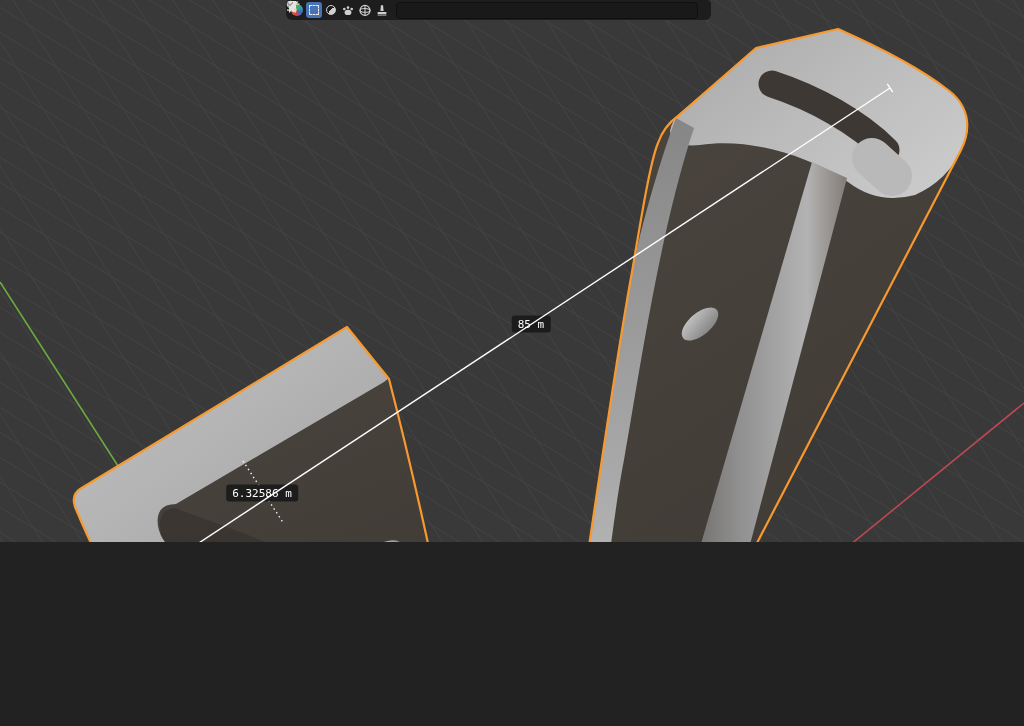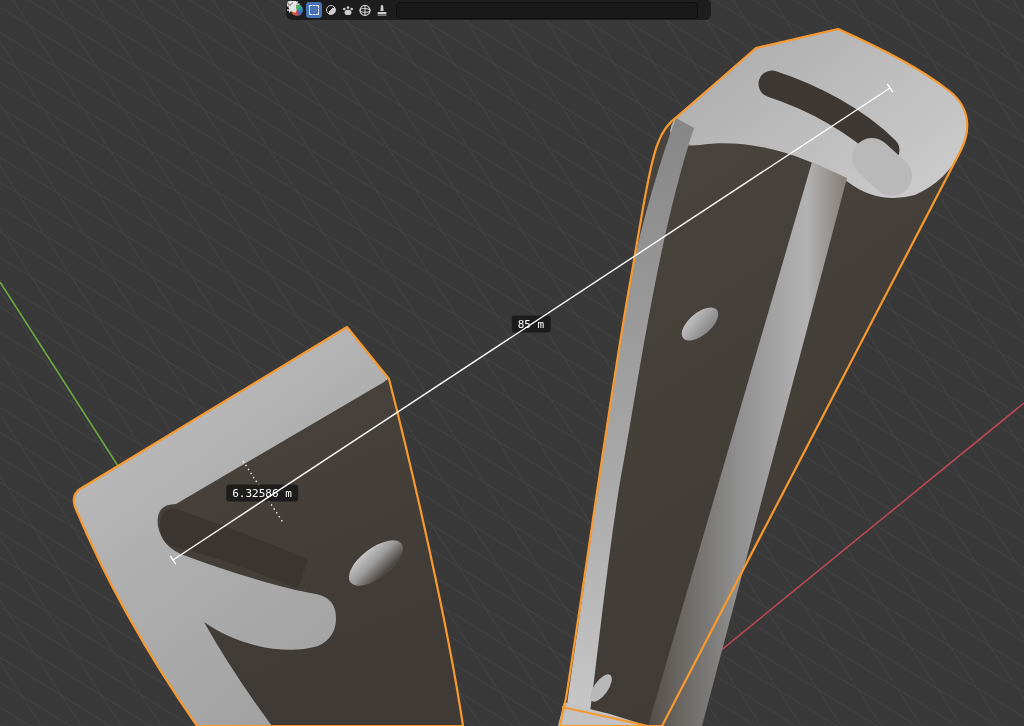--- a/index.html
+++ b/index.html
@@ -1,16 +1,16 @@
 <!DOCTYPE html>
 <html><head>
 <meta charset="utf-8">
 <style>
   html,body{margin:0;padding:0;background:#222;}
-  .screen{position:relative;width:1024px;height:726px;overflow:hidden;background:#393939;
+  .screen{position:relative;width:1024px;height:542px;overflow:hidden;background:#393939;
           font-family:"DejaVu Sans","Liberation Sans",sans-serif;}
   .screen svg{position:absolute;left:0;top:0;}
   
   .measure-label{position:absolute;transform:translate(-50%,-50%);
     background:rgba(24,24,24,.88);color:#fff;
     font-family:"DejaVu Sans Mono","Liberation Mono",monospace;
     font-size:11px;line-height:15px;padding:1px 6px;border-radius:3px;
     white-space:nowrap;z-index:4;}
   .ruler-overlay{z-index:5;pointer-events:none;}
   

